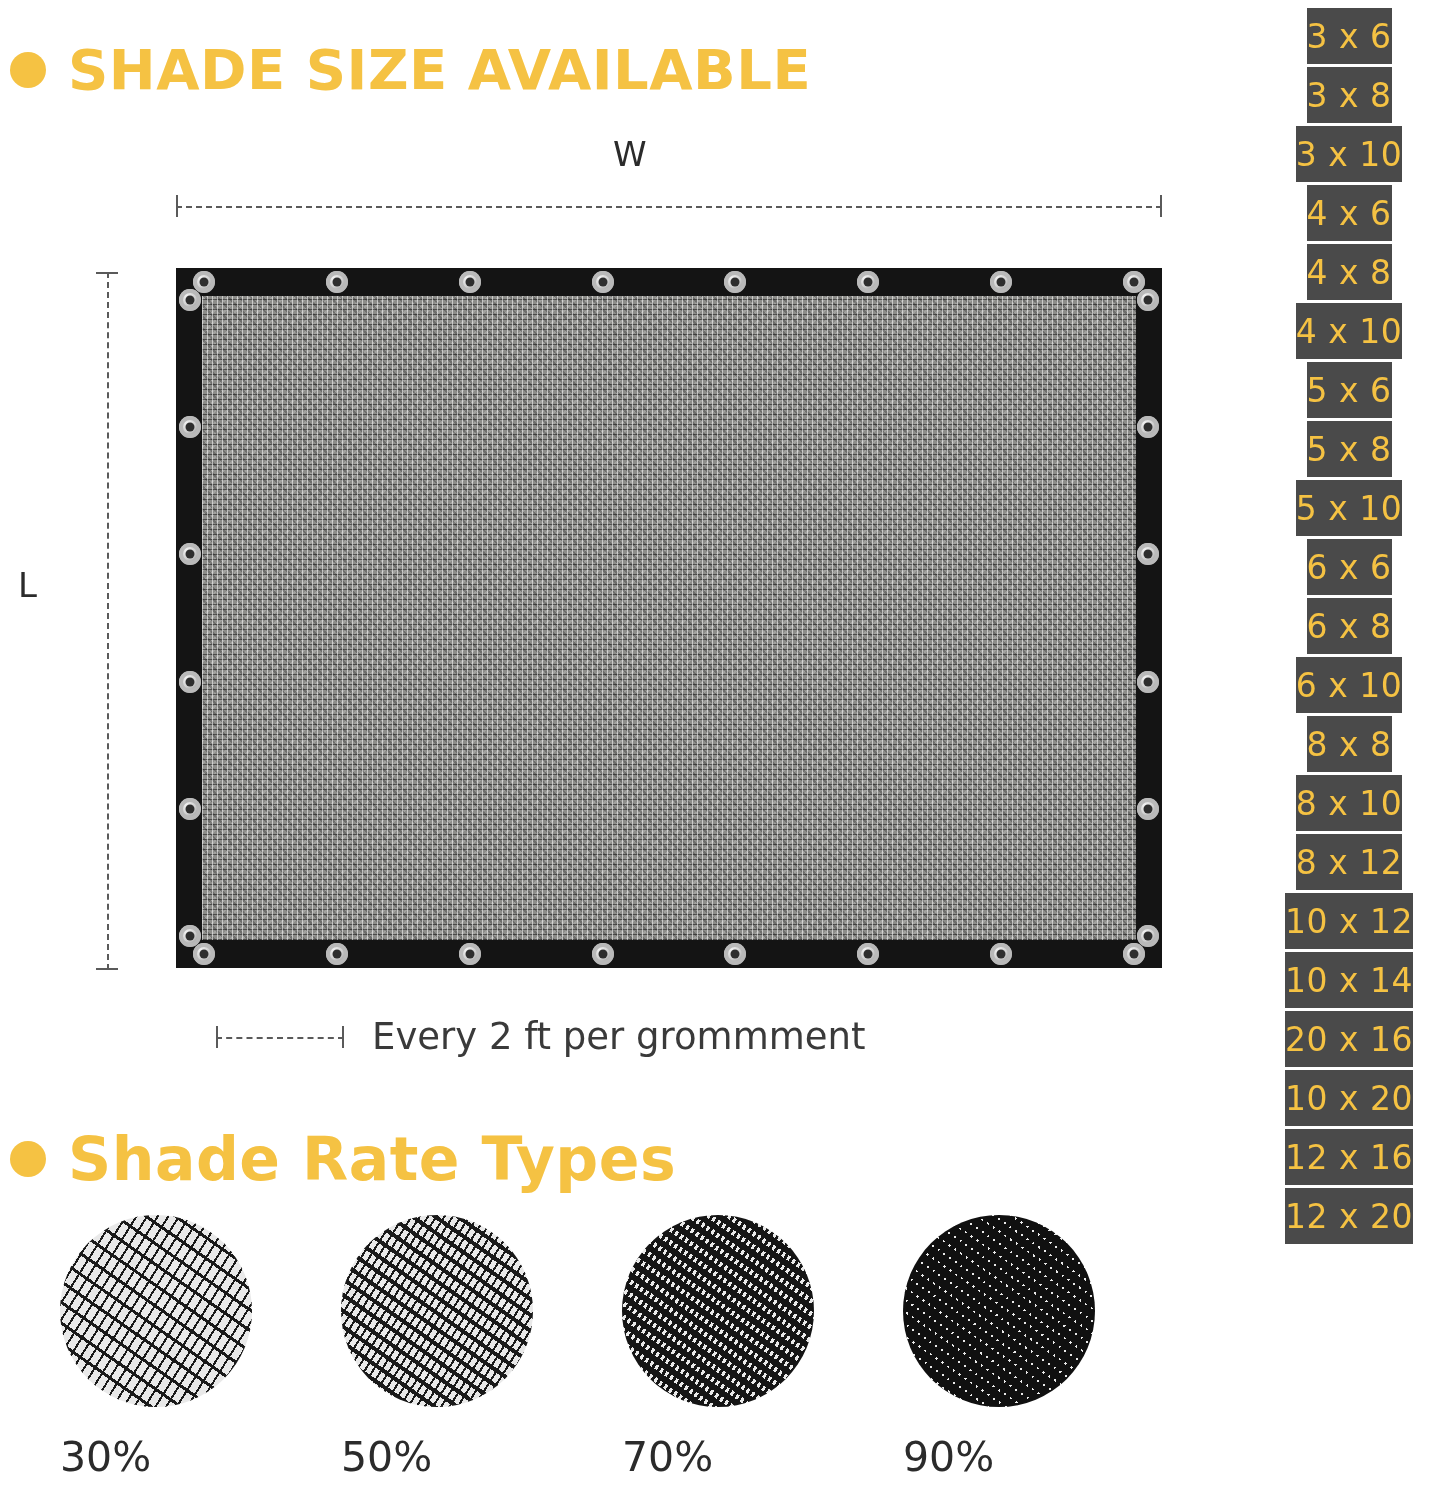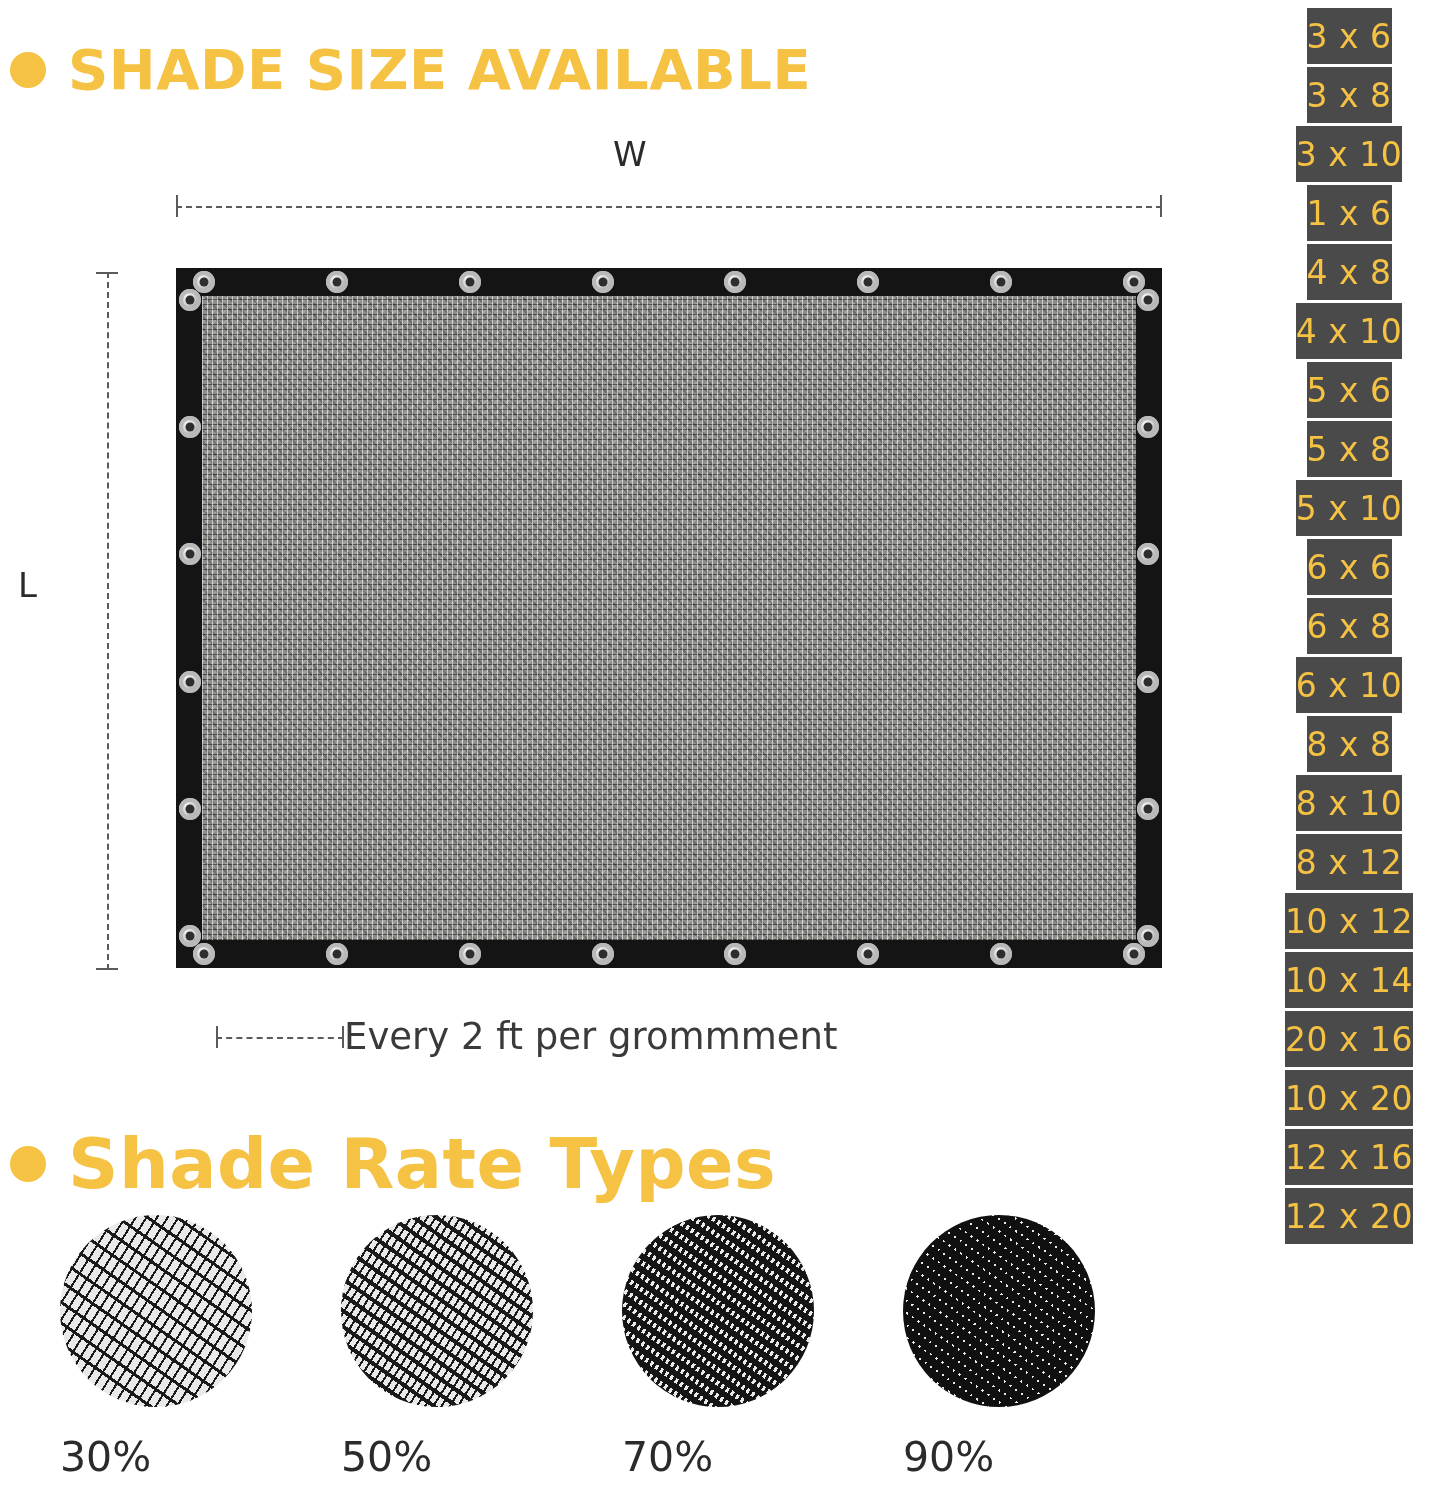--- a/index.html
+++ b/index.html
@@ -42,21 +42,21 @@
     left: 10px;
   }
   #heading-shade-size .heading-text {
     font-size: 56px;
   }
   #heading-shade-rate {
     top: 1105px;
     left: 10px;
   }
   #heading-shade-rate .heading-text {
-    font-size: 70px;
+    font-size: 60px;
     text-align: center;
   }
 
   
   #diagram {
     position: absolute;
     left: 0;
     top: 110px;
     width: 1240px;
     height: 960px;
@@ -166,20 +166,21 @@
     transform: translate(-50%, -50%);
   }
 
   
   #grommet-note {
     position: absolute;
     left: 216px;
     top: 905px;
     display: flex;
     align-items: center;
+    gap: 28px;
   }
   #grommet-note .mini-dim {
     position: relative;
     width: 128px;
     height: 22px;
   }
   #grommet-note .mini-dim .line {
     position: absolute;
     top: 11px;
     left: 0;
@@ -360,21 +361,21 @@
     <div class="rate-item">
       <div class="rate-circle r90"></div>
       <div class="rate-label">90%</div>
     </div>
   </div>
 
 <div id="size-rail">
     <div class="size-chip">3 x 6</div>
     <div class="size-chip">3 x 8</div>
     <div class="size-chip">3 x 10</div>
-    <div class="size-chip">1 x 6</div>
+    <div class="size-chip">4 x 6</div>
     <div class="size-chip">4 x 8</div>
     <div class="size-chip">4 x 10</div>
     <div class="size-chip">5 x 6</div>
     <div class="size-chip">5 x 8</div>
     <div class="size-chip">5 x 10</div>
     <div class="size-chip">6 x 6</div>
     <div class="size-chip">6 x 8</div>
     <div class="size-chip">6 x 10</div>
     <div class="size-chip">8 x 8</div>
     <div class="size-chip">8 x 10</div>

